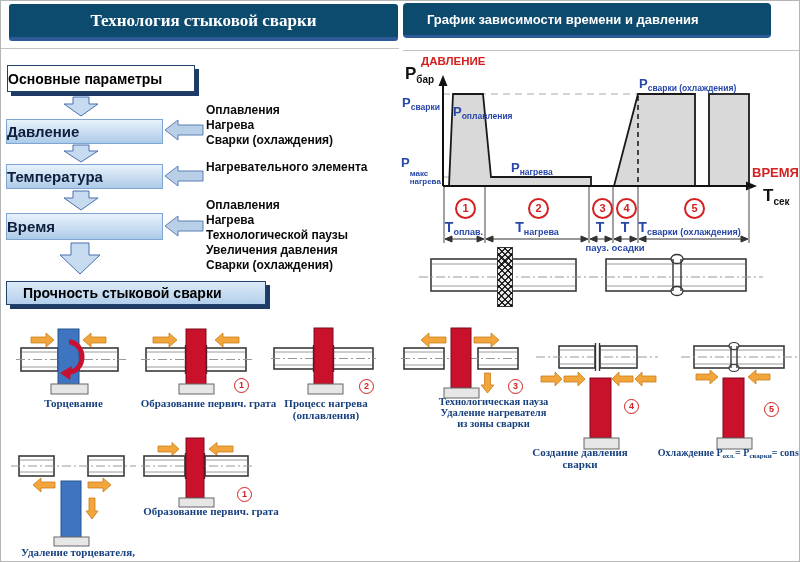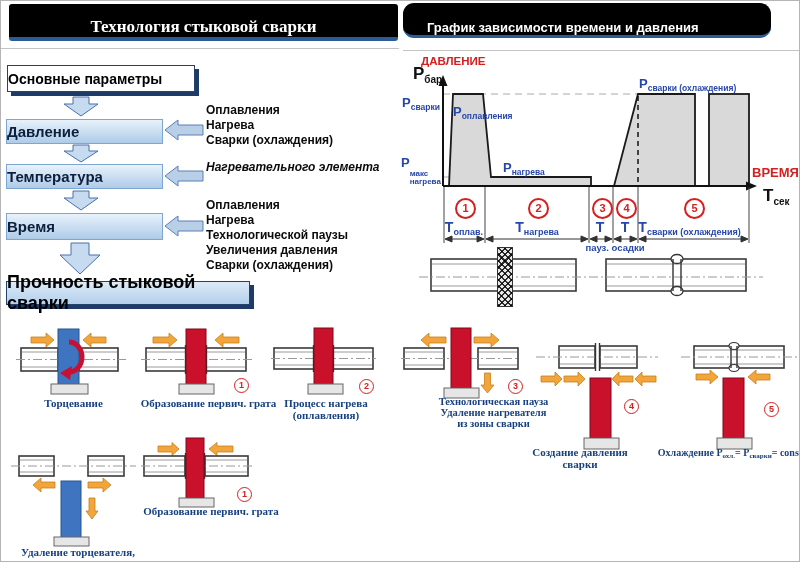--- a/index.html
+++ b/index.html
@@ -1,32 +1,32 @@
 <!DOCTYPE html>
 <html><head>
 <meta charset="utf-8">
 <style>
   html,body{margin:0;padding:0;background:#fff;}
   #canvas{position:relative;width:800px;height:562px;background:#fff;border:1px solid #b5b5b5;
           box-sizing:border-box;overflow:hidden;font-family:"Liberation Sans",sans-serif;}
   .abs{position:absolute;}
 
   
-  .hdr{position:absolute;background:#000000;color:#fff;display:flex;align-items:flex-end;}
+  .hdr{position:absolute;background:#0c4a6e;color:#fff;display:flex;align-items:center;}
   .hdr-left{left:8px;top:3px;width:389px;height:33px;border-bottom:4px solid #2d5b97;border-radius:3px;
             justify-content:center;font-family:"Liberation Serif",serif;font-weight:bold;font-size:17px;}
-  .hdr-right{left:402px;top:2px;width:368px;height:35px;border-bottom:3px solid #2d5b97;border-radius:11px;
+  .hdr-right{left:402px;top:2px;width:368px;height:35px;border-bottom:3px solid #2d5b97;border-radius:4px;
              padding-left:24px;box-sizing:border-box;font-weight:bold;font-size:13px;}
   .rule{position:absolute;height:1px;background:#c4c4c4;}
 
   
   .fbox{position:absolute;display:flex;align-items:center;font-weight:bold;}
   .fbox-white{background:#fff;border:1.5px solid #24426e;box-shadow:4px 4px 0 #1e3a66;color:#000;font-size:14px;}
   .fbox-blue{background:linear-gradient(180deg,#e8f2fb 0%,#aecbe8 100%);border:1px solid #7da7d0;color:#0d1f3c;font-size:15px;}
-  .fbox-blue2{background:linear-gradient(180deg,#dcebf7 0%,#b3cfec 100%);border:1.5px solid #24426e;box-shadow:4px 4px 0 #1e3a66;color:#000;font-size:18px;}
+  .fbox-blue2{background:linear-gradient(180deg,#dcebf7 0%,#b3cfec 100%);border:1.5px solid #24426e;box-shadow:4px 4px 0 #1e3a66;color:#000;font-size:14px;padding-left:16px;}
   .note{position:absolute;left:205px;font-weight:bold;font-size:12px;color:#0b0b0b;line-height:15px;}
 
   
   .gwrap{position:absolute;left:400px;top:50px;width:400px;height:205px;}
   .red-ax{position:absolute;color:#d42020;font-weight:bold;}
   .plabel{position:absolute;white-space:nowrap;color:#2747a8;font-weight:bold;}
   .pm{font-size:13px;}
   .ps{font-size:8.5px;vertical-align:-3px;}
   .pblack .pm{font-size:17px;color:#111;}
   .pblack .ps{font-size:10px;color:#111;vertical-align:-4px;}
@@ -113,21 +113,21 @@
     </svg>
   <svg class="abs" style="left:163px;top:214px;" width="40" height="22">
       <polygon points="39,6 14,6 14,1 1,11 14,21 14,16 39,16" fill="#b9cfe8" stroke="#5a7fb5"></polygon>
     </svg>
 
   <div class="note" style="top:102px;">
     <div>Оплавления</div>
     <div>Нагрева</div>
     <div>Сварки (охлаждения)</div>
   </div>
-  <div class="note" style="top:159px;font-style:italic;">
+  <div class="note" style="top:159px;">
     <div>Нагревательного элемента</div>
   </div>
   <div class="note" style="top:197px;">
     <div>Оплавления</div>
     <div>Нагрева</div>
     <div>Технологической паузы</div>
     <div>Увеличения давления</div>
     <div>Сварки (охлаждения)</div>
   </div>
 
@@ -166,30 +166,30 @@
           <polygon points="236,188 229,185 229,191"></polygon>
         <line x1="239" y1="188" x2="346" y2="188"></line>
           <polygon points="238,188 245,185 245,191"></polygon>
           <polygon points="347,188 340,185 340,191"></polygon>
       </g>
     </svg>
 
     <div class="red-ax" style="left:20px;top:4px;font-size:11.5px;">ДАВЛЕНИЕ</div>
     <div class="red-ax" style="left:351px;top:114px;font-size:13px;">ВРЕМЯ</div>
 
-    <div class="plabel pblack" style="left:4px;top:13px;margin-left:8px;"><span class="pm">P</span><span class="ps">бар</span></div>
+    <div class="plabel pblack" style="left:4px;top:13px;"><span class="pm">P</span><span class="ps">бар</span></div>
     <div class="plabel pblack" style="left:362px;top:135px;"><span class="pm">T</span><span class="ps">сек</span></div>
 
     <div class="plabel" style="left:1px;top:42px;"><span class="pm">P</span><span class="ps">сварки</span></div>
     <div class="plabel" style="left:0;top:102px;"><span class="pm">P</span><span class="pstack">
           <span>макс</span>
           <span>нагрева</span>
         </span></div>
     <div class="plabel" style="left:52px;top:23px;margin-top:28px;"><span class="pm">P</span><span class="ps">оплавления</span></div>
-    <div class="plabel" style="left:102px;top:107px;"><span class="pm">P</span><span class="ps">нагрева</span></div>
+    <div class="plabel" style="left:110px;top:107px;"><span class="pm">P</span><span class="ps">нагрева</span></div>
     <div class="plabel" style="left:238px;top:23px;"><span class="pm">P</span><span class="ps">сварки (охлаждения)</span></div>
 
     <div class="gnum" style="left:54px;top:147px;">1</div>
     <div class="gnum" style="left:127px;top:147px;">2</div>
     <div class="gnum" style="left:191px;top:147px;">3</div>
     <div class="gnum" style="left:215px;top:147px;">4</div>
     <div class="gnum" style="left:283px;top:147px;">5</div>
 
     <div class="tlab" style="left:40px;width:46px;"><span class="tm">T</span><span class="ts">оплав.</span></div>
     <div class="tlab" style="left:104px;width:64px;"><span class="tm">T</span><span class="ts">нагрева</span></div>

